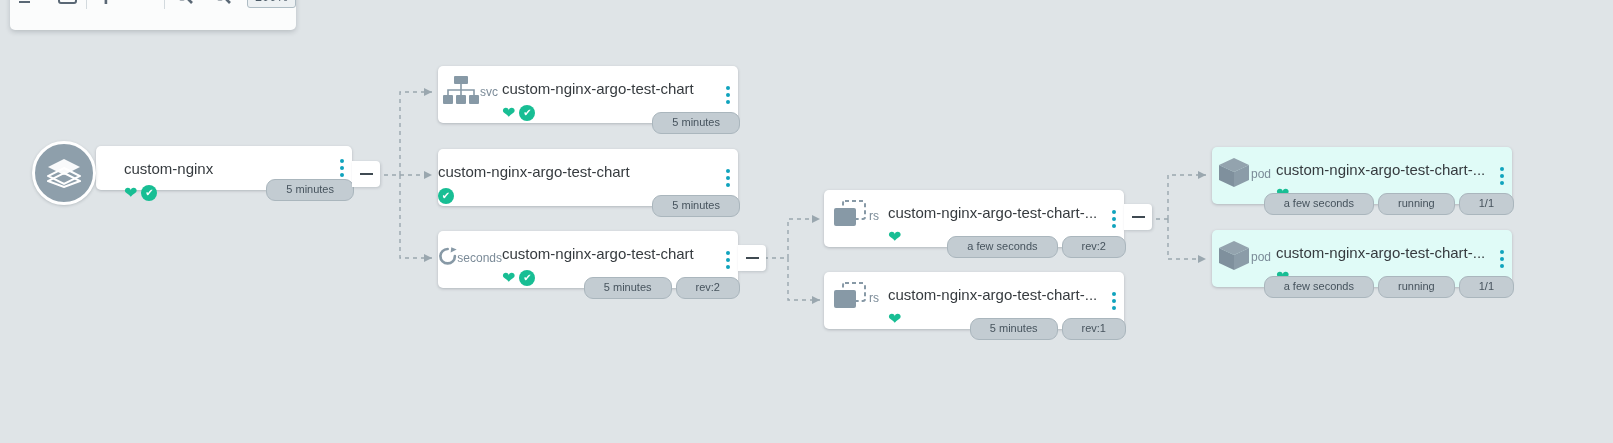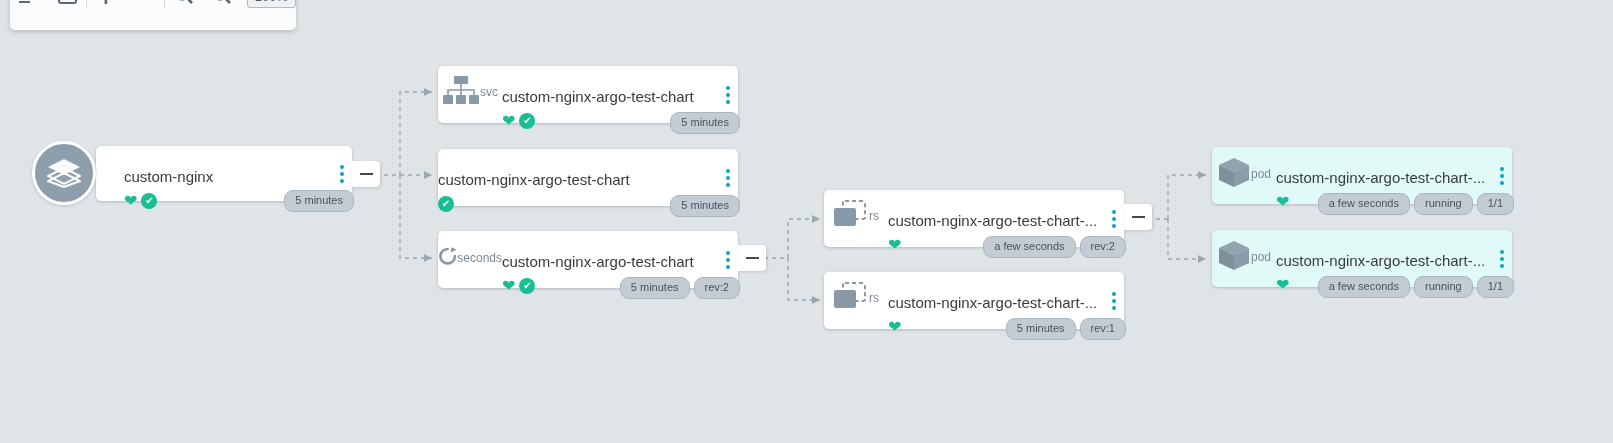--- a/index.html
+++ b/index.html
@@ -41,21 +41,21 @@
   .node.pod{background:#e0fbf7;}
   .node-inner{display:flex;height:100%;align-items:flex-start;position:relative;}
   .node-icon{
     width:64px;flex:0 0 64px;display:flex;flex-direction:row;
     align-items:center;justify-content:center;padding-top:10px;color:#8799a6;
   }
   .kind-label{font-size:12px;color:#7b8b98;margin-top:2px;line-height:1;}
   .node-body{flex:1;min-width:0;padding-top:14px;padding-right:6px;}
   .node-title{
     font-size:15px;color:#363b3f;line-height:18px;
-    white-space:nowrap;overflow:hidden;text-overflow:ellipsis;margin-top:8px;
+    white-space:nowrap;overflow:hidden;text-overflow:ellipsis;
   }
   .status-row{display:flex;align-items:center;gap:4px;margin-top:6px;height:18px;}
   .heart{color:#18be94;font-size:16px;line-height:16px;}
   .check{
     width:16px;height:16px;border-radius:50%;background:#18be94;
     display:inline-flex;align-items:center;justify-content:center;
     color:#fff;font-size:10px;line-height:1;
   }
   .kebab{
     position:absolute;right:8px;top:50%;transform:translateY(-50%);
@@ -64,21 +64,21 @@
   .kebab i{display:block;width:4px;height:4px;border-radius:50%;background:#10a3bd;}
 
   
   .badges{
     position:absolute;right:-2px;bottom:-11px;display:flex;gap:4px;
     z-index:5;
   }
   .badge{
     background:#c3ccd2;color:#46535d;border:1px solid #aab6bd;
     border-radius:9px;font-size:11px;line-height:1;
-    padding:4px 10px 5px;white-space:nowrap;
+    padding:4px 19px 5px;white-space:nowrap;
   }
 
   
   .collapse{
     position:absolute;width:28px;height:26px;background:#fff;
     border-radius:0 4px 4px 0;box-shadow:1px 1px 3px rgba(60,70,80,.2);
     display:flex;align-items:center;justify-content:center;cursor:pointer;z-index:6;
   }
   .collapse span{display:block;width:13px;height:2px;background:#3f4a52;}
 
@@ -162,21 +162,21 @@
     </g>
   </svg>
 
   <div id="app-node-circle">
     <svg width="34" height="30" viewBox="0 0 34 30">
       <polygon points="17,1 33,9 17,17 1,9" fill="#fff" opacity=".95"></polygon>
       <polygon points="17,10 33,18 17,26 1,18" fill="none" stroke="#fff" stroke-width="2"></polygon>
       <polygon points="17,15 33,23 17,29 1,23" fill="none" stroke="#fff" stroke-width="2"></polygon>
     </svg>
   </div>
-  <div class="node" style="left:96px;top:146px;width:256px;height:55px;">
+  <div class="node" style="left:96px;top:146px;width:256px;height:44px;">
     <div class="node-inner">
       <div class="node-body" style="padding-left:28px;">
         <div class="node-title">custom-nginx</div>
         <div class="status-row">
           <span class="heart">❤</span>
           <span class="check">✔</span>
         </div>
       </div>
       <div class="kebab">
           <i></i>

